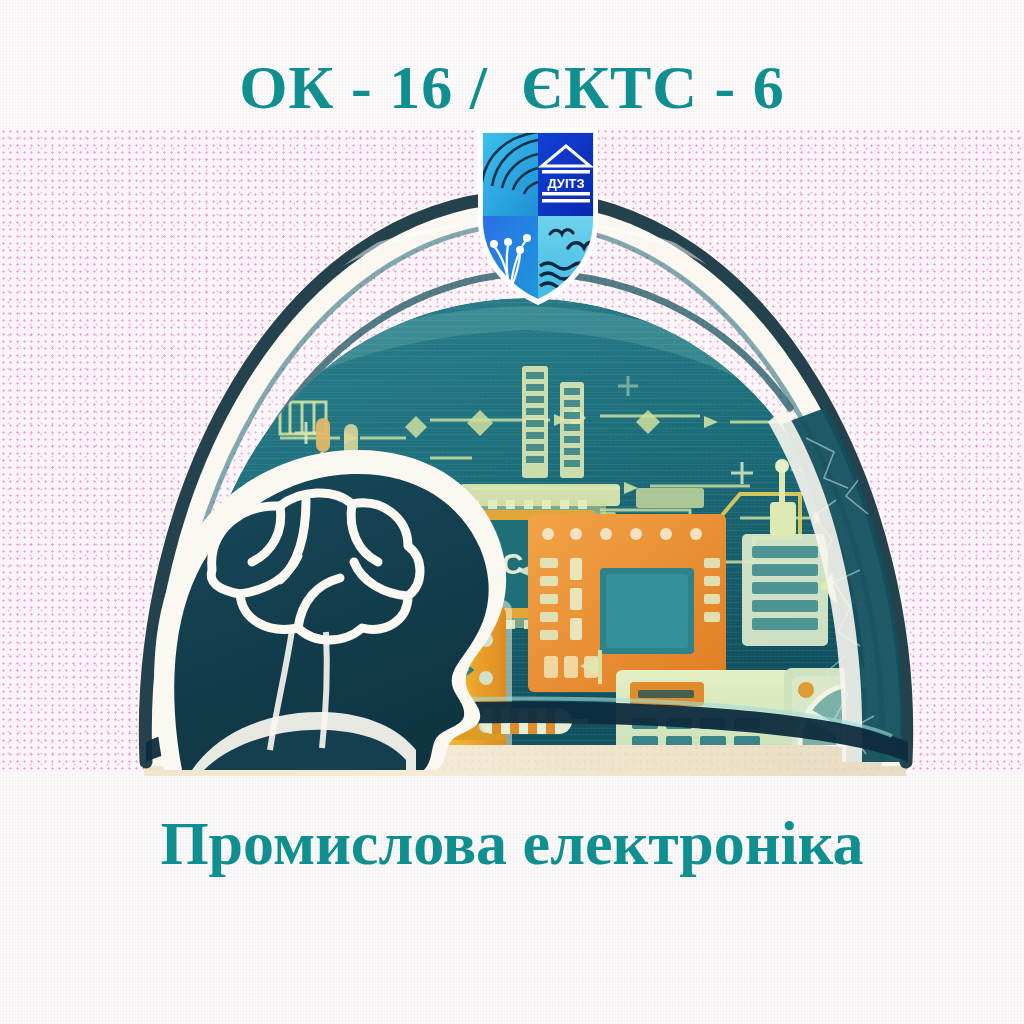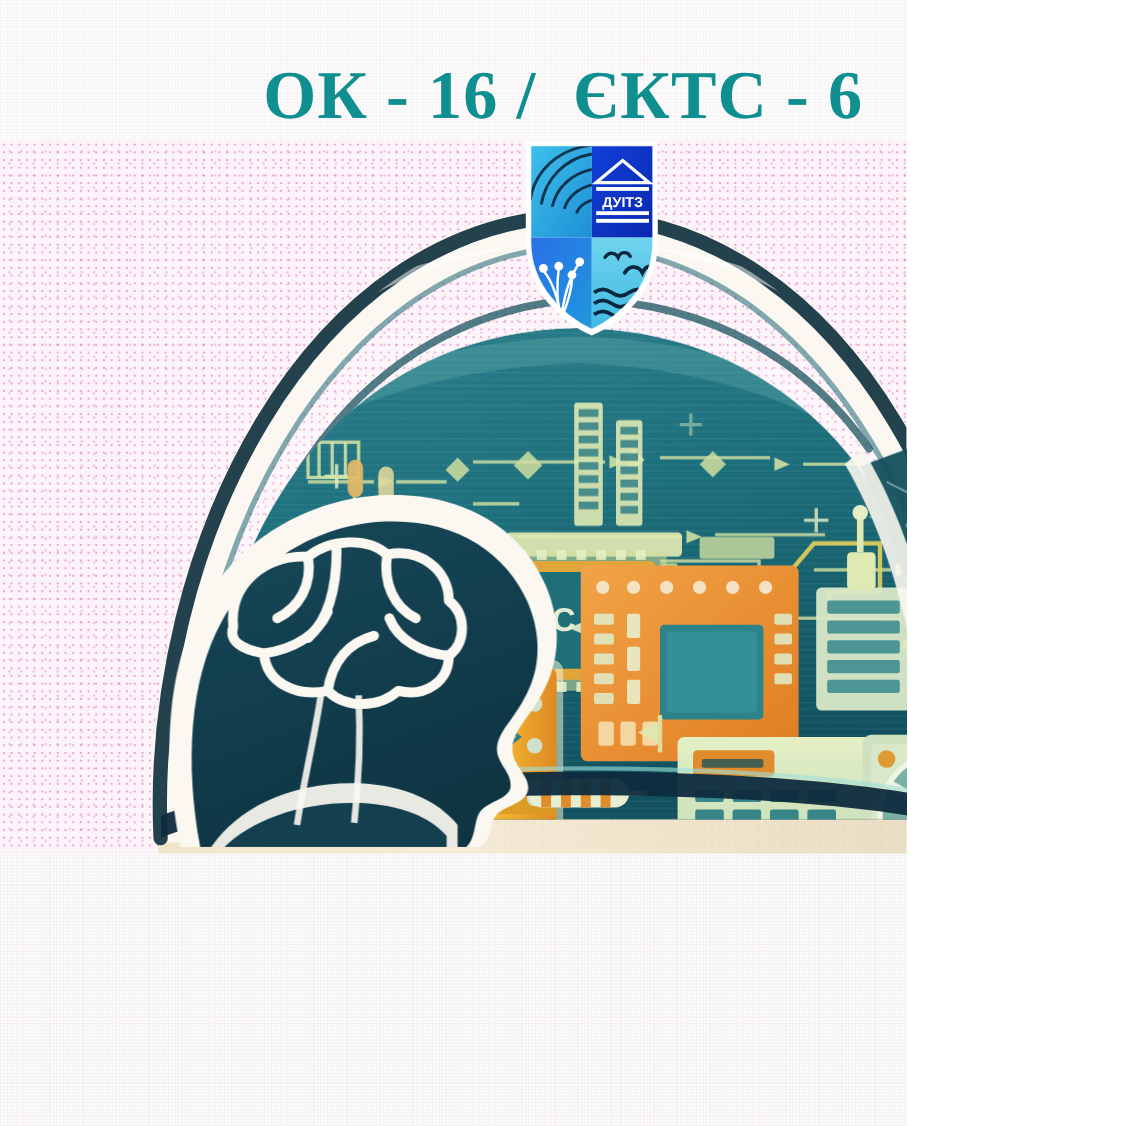--- a/index.html
+++ b/index.html
@@ -2,21 +2,21 @@
 <html><head>
 <meta charset="utf-8">
 <style>
   html, body {
     margin: 0;
     padding: 0;
     background: #ffffff;
   }
   #canvas {
     position: relative;
-    width: 824px;
+    width: 1024px;
     height: 1024px;
     overflow: hidden;
     background: #e5e5e5;
     font-family: "Liberation Serif", serif;
   }
 
   
   .bg-base {
     position: absolute;
     inset: 0;
@@ -670,14 +670,15 @@
             <path d="M68 152 q 8 -6 16 0 q 8 6 16 0 q 8 -6 16 0 q 8 6 14 0"></path>
             <path d="M68 162 q 8 -6 16 0 q 8 6 16 0 q 8 -6 16 0 q 8 6 14 0"></path>
           </g>
         </g>
       </g>
 
       <path d="M10 8 H122 V96 C122 136, 92 164, 66 176 C 40 164, 10 136, 10 96 Z" fill="none" stroke="#ffffff" stroke-width="2" opacity="0.9"></path>
     </svg>
   </div>
 
+  <div class="title-bottom">Промислова електроніка</div>
 
 </div>
 
 </body></html>

